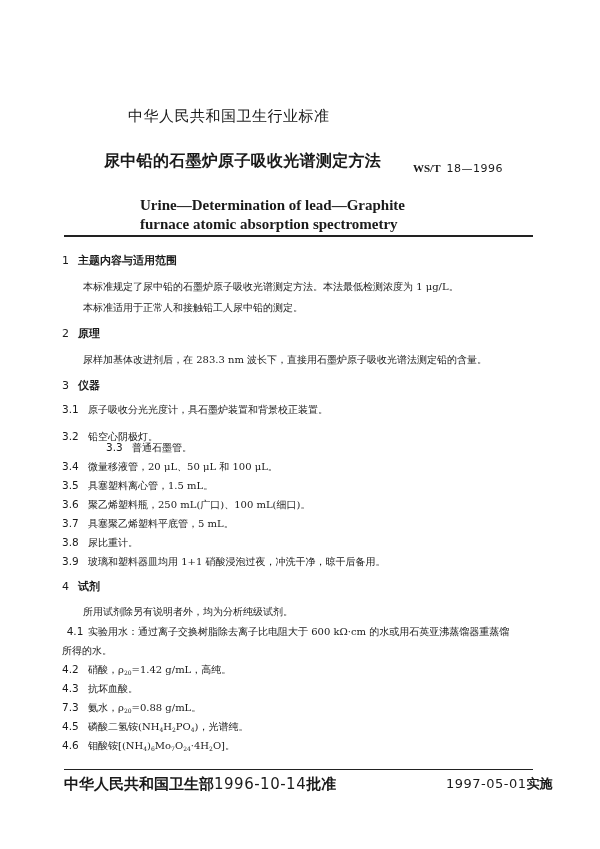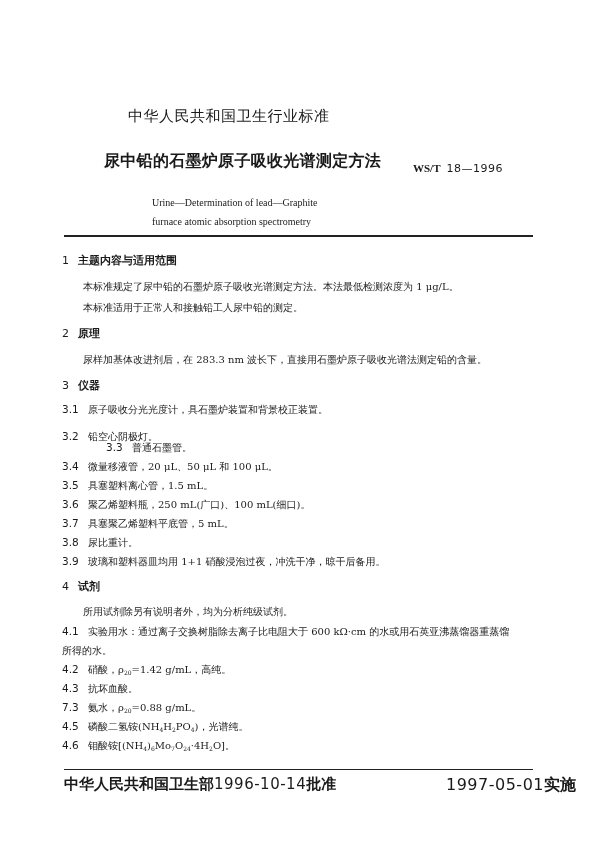--- a/index.html
+++ b/index.html
@@ -7,35 +7,35 @@
       width: 600px; height: 849px; background: #ffffff; position: relative; overflow: hidden;
       font-family: "DejaVu Serif", "Liberation Serif", serif; color: #1a1a1a;
     }
     .abs { position: absolute; white-space: nowrap; }
     .sans { font-family: "DejaVu Sans", "Liberation Sans", sans-serif; }
     .header-org { left: 128px; top: 107px; font-size: 15px; font-weight: normal; letter-spacing: 0.5px; }
     .title-cn { left: 104px; top: 151px; font-size: 16px; font-weight: bold; letter-spacing: 0.3px; }
     .std-code { left: 413px; top: 162px; font-size: 11px; }
     .std-code .prefix { font-weight: bold; font-family: "Liberation Serif", serif; }
     .std-code .num { font-family: "DejaVu Sans", sans-serif; margin-left: 6px; letter-spacing: 0.5px; }
-    .title-en { left: 152px; font-size: 10px; font-weight: normal; font-family: "Liberation Serif", serif; }
+    .title-en { left: 140px; font-size: 15px; font-weight: bold; font-family: "Liberation Serif", serif; }
     .title-en.l1 { top: 197px; }
     .title-en.l2 { top: 216px; }
     .rule { position: absolute; left: 64px; width: 469px; height: 1.5px; background: #222; }
     .rule.top { top: 235px; }
     .rule.bottom { top: 769px; height: 1.2px; }
     .sec-head { left: 62px; font-size: 11px; font-weight: bold; }
     .sec-head .num { font-family: "DejaVu Sans", sans-serif; font-weight: normal; display: inline-block; width: 16px; }
     .para { left: 83px; font-size: 10px; }
     .item { left: 62px; font-size: 10px; }
     .item .num { font-family: "DejaVu Sans", sans-serif; display: inline-block; width: 26px; font-size: 10.5px; }
     .cont { left: 62px; font-size: 10px; }
     .footer-left { left: 64px; top: 775px; font-size: 15px; font-weight: bold; }
     .footer-left .date { font-family: "DejaVu Sans", sans-serif; font-weight: normal; letter-spacing: 0.5px; }
-    .footer-right { left: 446px; top: 775px; font-size: 16px; font-weight: bold; }
+    .footer-right { left: 446px; top: 775px; font-size: 13px; font-weight: bold; }
     .footer-right .date { font-family: "DejaVu Sans", sans-serif; font-weight: normal; letter-spacing: 0.5px; }
     sub { font-size: 6px; vertical-align: -2px; }
   </style>
 </head>
 <body>
 
 <div class="abs header-org sans">中华人民共和国卫生行业标准</div>
 <div class="abs title-cn sans">尿中铅的石墨炉原子吸收光谱测定方法</div>
 <div class="abs std-code">
   <span class="prefix">WS/T</span><span class="num">18—1996</span>
@@ -66,21 +66,21 @@
 <div class="abs item" style="top:479px;"><span class="num">3.5</span><span>具塞塑料离心管，1.5 mL。</span></div>
 <div class="abs item" style="top:498px;"><span class="num">3.6</span><span>聚乙烯塑料瓶，250 mL(广口)、100 mL(细口)。</span></div>
 <div class="abs item" style="top:517px;"><span class="num">3.7</span><span>具塞聚乙烯塑料平底管，5 mL。</span></div>
 <div class="abs item" style="top:536px;"><span class="num">3.8</span><span>尿比重计。</span></div>
 <div class="abs item" style="top:555px;"><span class="num">3.9</span><span>玻璃和塑料器皿均用 1+1 硝酸浸泡过夜，冲洗干净，晾干后备用。</span></div>
 
 <div class="abs sec-head sans" style="top:579px;">
   <span class="num">4</span><span>试剂</span>
 </div>
 <div class="abs para" style="top:605px;">所用试剂除另有说明者外，均为分析纯级试剂。</div>
-<div class="abs item" style="top:625px;"><span class="num">4.1</span><span>实验用水：通过离子交换树脂除去离子比电阻大于 600 kΩ·cm 的水或用石英亚沸蒸馏器重蒸馏</span></div>
+<div class="abs item" style="top:625px;text-align:center;"><span class="num">4.1</span><span>实验用水：通过离子交换树脂除去离子比电阻大于 600 kΩ·cm 的水或用石英亚沸蒸馏器重蒸馏</span></div>
 <div class="abs cont" style="top:644px;">所得的水。</div>
 <div class="abs item" style="top:663px;"><span class="num">4.2</span><span>硝酸，ρ<sub>20</sub>=1.42 g/mL，高纯。</span></div>
 <div class="abs item" style="top:682px;"><span class="num">4.3</span><span>抗坏血酸。</span></div>
 <div class="abs item" style="top:701px;"><span class="num">7.3</span><span>氨水，ρ<sub>20</sub>=0.88 g/mL。</span></div>
 <div class="abs item" style="top:720px;"><span class="num">4.5</span><span>磷酸二氢铵(NH<sub>4</sub>H<sub>2</sub>PO<sub>4</sub>)，光谱纯。</span></div>
 <div class="abs item" style="top:739px;"><span class="num">4.6</span><span>钼酸铵[(NH<sub>4</sub>)<sub>6</sub>Mo<sub>7</sub>O<sub>24</sub>·4H<sub>2</sub>O]。</span></div>
 
 <style>
 </style>
 

